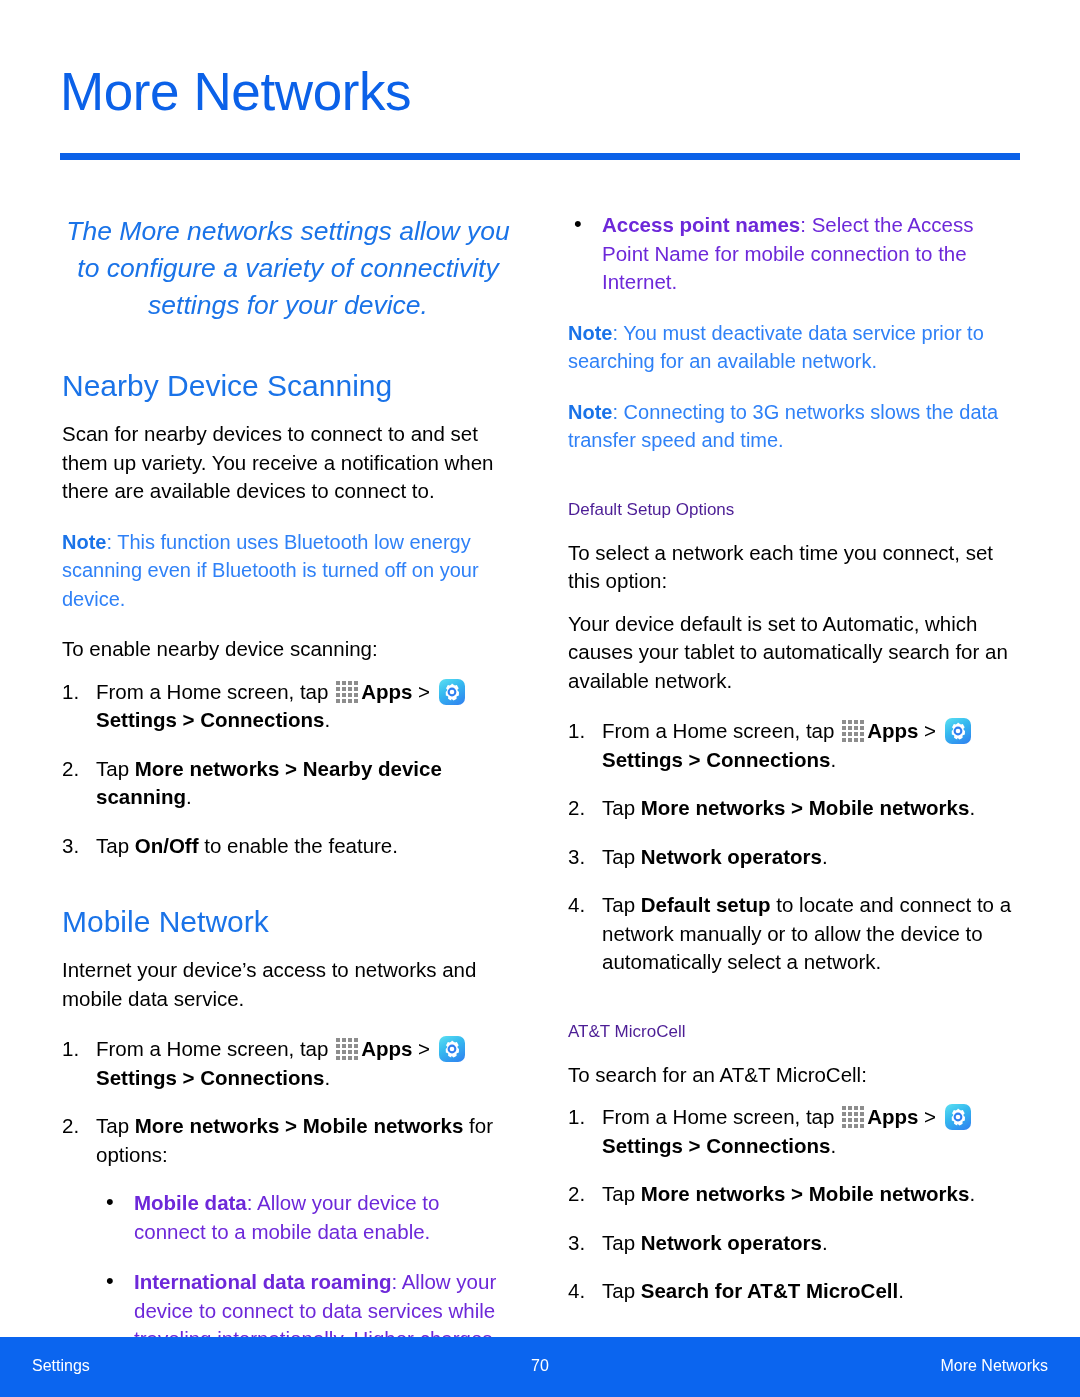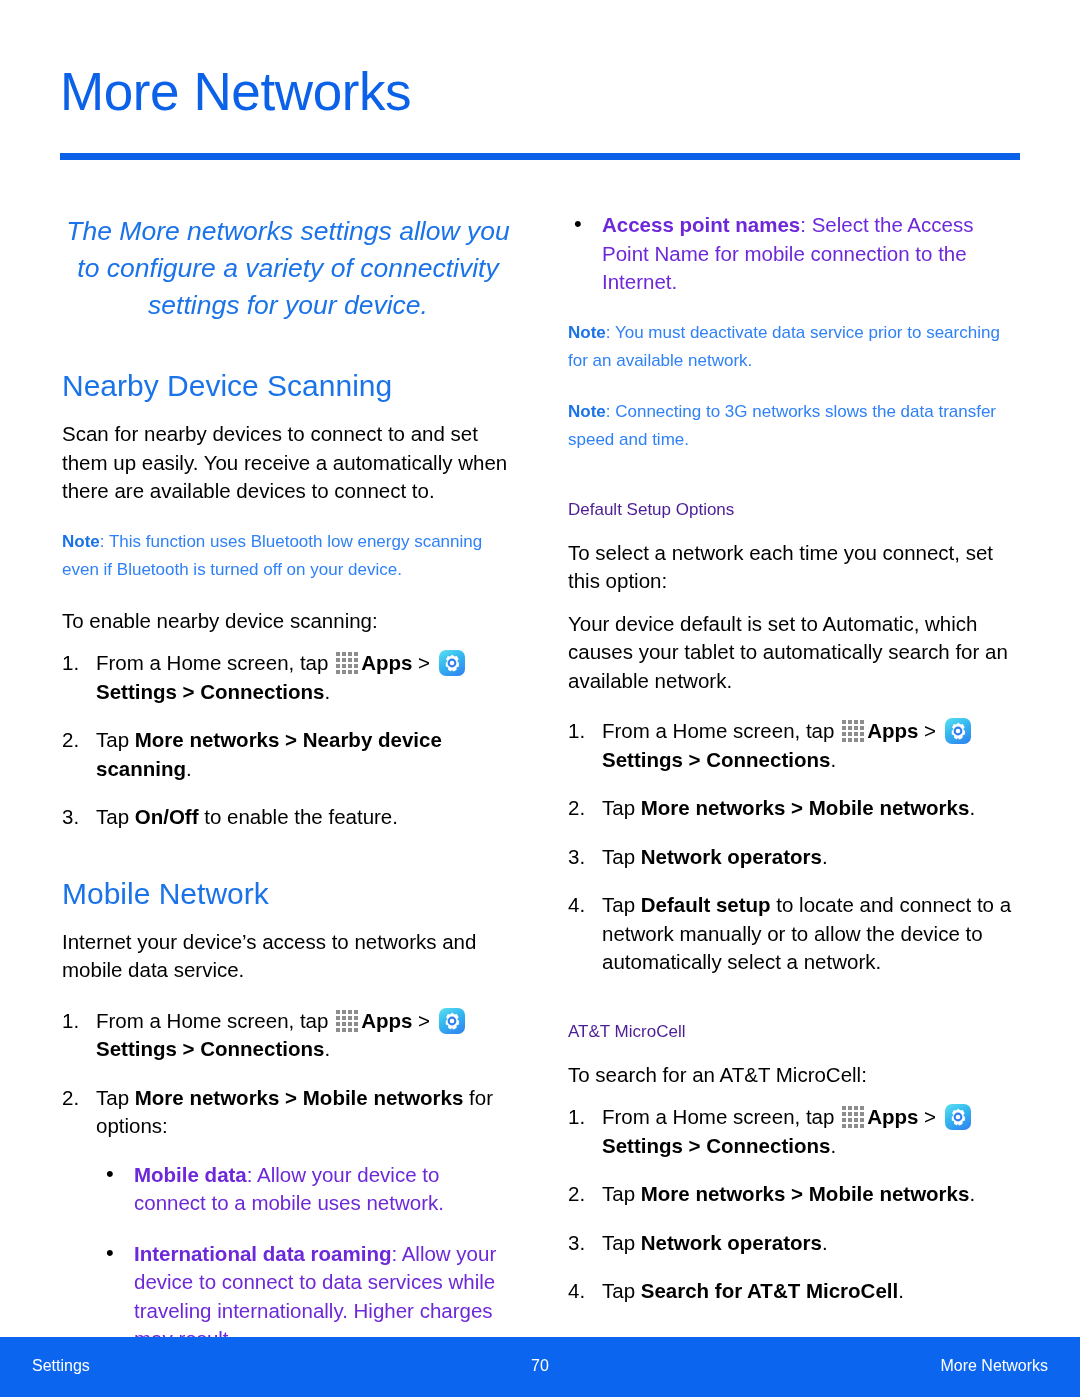--- a/index.html
+++ b/index.html
@@ -79,21 +79,21 @@
     margin: 40px 0 14px 0;
   }
 
   p.body {
     font-size: 20.5px;
     line-height: 28.5px;
     color: #000000;
     margin: 0 0 22px 0;
   }
   p.note {
-    font-size: 17px;
+    font-size: 20px;
     line-height: 28.5px;
     color: #2f81f7;
     margin: 0 0 22px 0;
   }
   p.note b { font-weight: bold; color: #1a73e8; }
 
   p.tight { margin-bottom: 14px; }
 
   
   ol.steps {
@@ -208,21 +208,21 @@
 
   <div class="page-title">More Networks</div>
   <div class="title-rule"></div>
 
   <div class="col col-left">
 
     <p class="intro">The More networks settings allow you to configure a variety of connectivity settings for your device.</p>
 
     <h2 class="section">Nearby Device Scanning</h2>
 
-    <p class="body">Scan for nearby devices to connect to and set them up easily. You receive a automatically when there are available devices to connect to.</p>
+    <p class="body">Scan for nearby devices to connect to and set them up variety. You receive a notification when there are available devices to connect to.</p>
 
     <p class="note"><b>Note</b><span>: This function uses Bluetooth low energy scanning even if Bluetooth is turned off on your device.</span></p>
 
     <p class="body tight">To enable nearby device scanning:</p>
 
     <ol class="steps">
       <li><span>From a Home screen, tap </span><span class="icon-apps"><i style="left:0px;top:0px"></i><i style="left:6px;top:0px"></i><i style="left:12px;top:0px"></i><i style="left:18px;top:0px"></i><i style="left:0px;top:6px"></i><i style="left:6px;top:6px"></i><i style="left:12px;top:6px"></i><i style="left:18px;top:6px"></i><i style="left:0px;top:12px"></i><i style="left:6px;top:12px"></i><i style="left:12px;top:12px"></i><i style="left:18px;top:12px"></i><i style="left:0px;top:18px"></i><i style="left:6px;top:18px"></i><i style="left:12px;top:18px"></i><i style="left:18px;top:18px"></i></span><b>Apps</b><span> &gt; </span><span class="icon-settings"><svg viewBox="0 0 20 20">
               <path fill="#ffffff" d="M10 1.6l1.6 1.25a6.6 6.6 0 0 1 1.3.54l2-.3.9 1.56.9 1.56-1.3 1.55c.06.24.1.49.12.74l1.45 1.4-.05 1.8-.05 1.8-1.93.63c-.14.22-.3.43-.46.63l.15 2.02-1.56.9-1.56.9-1.52-1.33a6.7 6.7 0 0 1-.8 0L9.2 18.6l-1.56-.9-1.56-.9.15-2.02c-.17-.2-.32-.41-.46-.63l-1.93-.63-.05-1.8-.05-1.8 1.45-1.4c.03-.25.07-.5.13-.74l-1.3-1.55.9-1.56.9-1.56 2 .3c.41-.22.85-.4 1.3-.54L10 1.6z"></path>
               <circle cx="10" cy="10" r="4.4" fill="#2f7ef0"></circle>
               <circle cx="10" cy="10" r="2.3" fill="#ffffff"></circle>
@@ -238,21 +238,21 @@
     <ol class="steps">
       <li><span>From a Home screen, tap </span><span class="icon-apps"><i style="left:0px;top:0px"></i><i style="left:6px;top:0px"></i><i style="left:12px;top:0px"></i><i style="left:18px;top:0px"></i><i style="left:0px;top:6px"></i><i style="left:6px;top:6px"></i><i style="left:12px;top:6px"></i><i style="left:18px;top:6px"></i><i style="left:0px;top:12px"></i><i style="left:6px;top:12px"></i><i style="left:12px;top:12px"></i><i style="left:18px;top:12px"></i><i style="left:0px;top:18px"></i><i style="left:6px;top:18px"></i><i style="left:12px;top:18px"></i><i style="left:18px;top:18px"></i></span><b>Apps</b><span> &gt; </span><span class="icon-settings"><svg viewBox="0 0 20 20">
               <path fill="#ffffff" d="M10 1.6l1.6 1.25a6.6 6.6 0 0 1 1.3.54l2-.3.9 1.56.9 1.56-1.3 1.55c.06.24.1.49.12.74l1.45 1.4-.05 1.8-.05 1.8-1.93.63c-.14.22-.3.43-.46.63l.15 2.02-1.56.9-1.56.9-1.52-1.33a6.7 6.7 0 0 1-.8 0L9.2 18.6l-1.56-.9-1.56-.9.15-2.02c-.17-.2-.32-.41-.46-.63l-1.93-.63-.05-1.8-.05-1.8 1.45-1.4c.03-.25.07-.5.13-.74l-1.3-1.55.9-1.56.9-1.56 2 .3c.41-.22.85-.4 1.3-.54L10 1.6z"></path>
               <circle cx="10" cy="10" r="4.4" fill="#2f7ef0"></circle>
               <circle cx="10" cy="10" r="2.3" fill="#ffffff"></circle>
             </svg></span><b>Settings</b> <b>&gt; Connections</b><span>.</span></li>
       <li><span>Tap </span><b>More networks &gt; Mobile networks</b><span> for options:</span></li>
     </ol>
 
     <ul class="bullets">
-      <li><b>Mobile data</b><span>: Allow your device to connect to a mobile uses network.</span></li>
+      <li><b>Mobile data</b><span>: Allow your device to connect to a mobile data enable.</span></li>
       <li><b>International data roaming</b><span>: Allow your device to connect to data services while traveling internationally. Higher charges may result.</span></li>
     </ul>
 
   </div>
 
   <div class="col col-right">
 
     <ul class="bullets" style="margin-top:6px">
       <li style="margin-left:0"><b>Access point names</b><span>: Select the Access Point Name for mobile connection to the Internet.</span></li>
     </ul>

